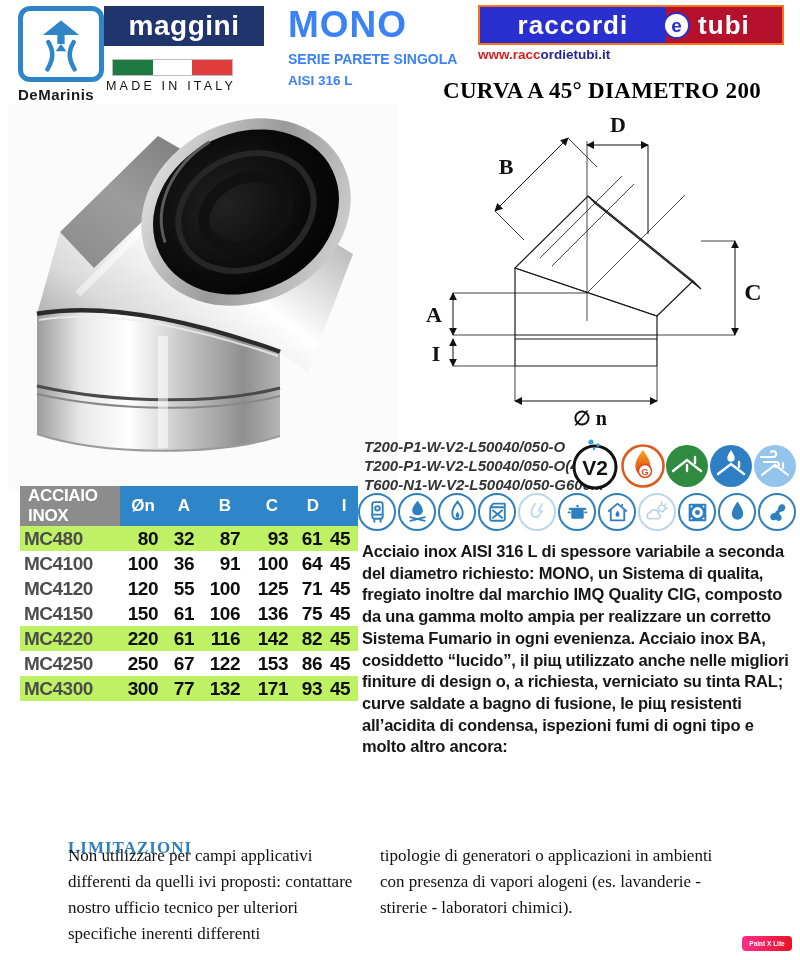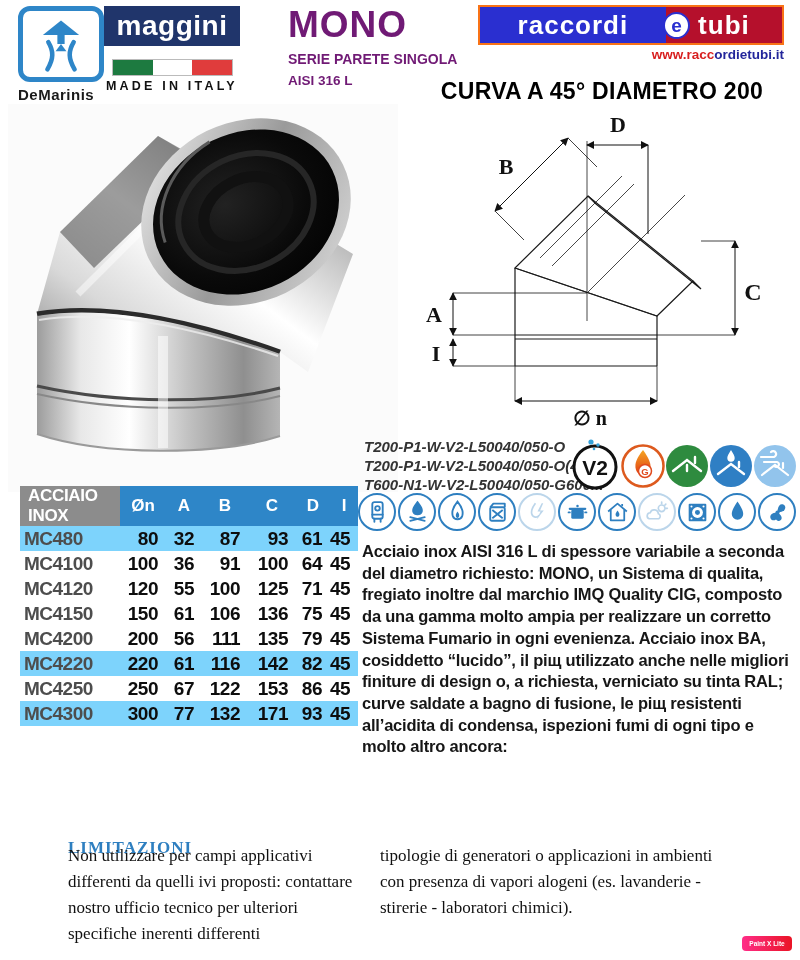--- a/index.html
+++ b/index.html
@@ -6,42 +6,42 @@
   html,body { background:#ffffff; }
   .page { position:relative; width:800px; height:960px; background:#fff; overflow:hidden;
           font-family:"Liberation Sans", sans-serif; }
 
   
   .dm-wrap { position:absolute; left:18px; top:6px; width:90px; }
   .dm-box { width:86px; height:76px; border:5px solid #2e86c8; border-radius:12px; display:flex; align-items:center; justify-content:center; background:#fff; }
   .dm-name { margin-top:4px; font-size:15px; font-weight:bold; color:#1a1a1a; letter-spacing:.5px; }
   .dm-bar { width:88px; height:9px; background:#111; margin-top:1px; }
 
-  .maggini { position:absolute; left:104px; top:6px; width:136px; height:40px; background:#20356b; color:#fff;
+  .maggini { position:absolute; left:104px; top:6px; width:160px; height:40px; background:#20356b; color:#fff;
              display:flex; align-items:center; justify-content:center; font-size:28px; font-weight:bold; letter-spacing:.5px; }
   .flag { position:absolute; left:112px; top:59px; width:121px; height:17px; display:flex; border:1px solid #bbb; }
   .flag span { flex:1; }
   .flag .g { background:#1d7a40; } .flag .w { background:#fff; } .flag .r { background:#e03c3c; }
-  .madein { position:absolute; left:106px; top:79px; width:140px; font-size:12.5px; font-weight:bold; color:#111; letter-spacing:3.2px; }
-
-  .mono-block { position:absolute; left:288px; top:6px; width:180px; color:#701a75; }
+  .madein { position:absolute; left:106px; top:79px; width:140px; font-size:12.5px; font-weight:normal; color:#111; letter-spacing:3.2px; }
+
+  .mono-block { position:absolute; left:288px; top:6px; width:180px; color:#3b82f6; }
   .mono  { font-size:37px; font-weight:800; line-height:38px; letter-spacing:1px; }
   .serie { font-size:14px; font-weight:bold; margin-top:7px; }
   .aisi  { font-size:13.5px; font-weight:bold; margin-top:6px; }
 
   .rt-logo { position:absolute; left:478px; top:5px; width:306px; height:40px; border:2px solid #f97316; display:flex; }
   .rt-blue { flex:1.6; background:#2a2fd0; color:#fff; font-size:26px; font-weight:bold; display:flex; align-items:center; justify-content:center; letter-spacing:1px; }
   .rt-red  { flex:1;   background:#b5102c; color:#fff; font-size:26px; font-weight:bold; display:flex; align-items:center; justify-content:center; letter-spacing:1px; }
   .rt-e { position:absolute; left:183px; top:5px; width:27px; height:27px; background:#fff; border:2px solid #2a2fd0; border-radius:50%;
           color:#2a2fd0; font-size:19px; font-weight:bold; display:flex; align-items:center; justify-content:center; }
-  .rt-url { position:absolute; left:478px; top:47px; width:306px; text-align:right; font-size:13.5px; font-weight:bold; }
+  .rt-url { position:absolute; left:478px; top:47px; width:306px; text-align:left; font-size:13.5px; font-weight:bold; }
   .u-red { color:#d81f1f; } .u-blue { color:#23269b; }
 
   .page-title { position:absolute; left:406px; top:78px; width:392px; text-align:center;
-                font-family:Liberation Sans, sans-serif; font-size:23px; font-weight:bold; color:#000; letter-spacing:.3px; }
+                font-family:Liberation Serif, serif; font-size:23px; font-weight:bold; color:#000; letter-spacing:.3px; }
 
   
   .photo { position:absolute; left:8px; top:104px; width:390px; height:388px; }
   .diagram { position:absolute; left:400px; top:108px; width:400px; height:330px; }
   .diagram text { font-family:"Liberation Serif", serif; font-weight:bold; fill:#111; }
 
   
   .codes { position:absolute; left:364px; top:437px; font-style:italic; font-weight:bold; font-size:15px; color:#333; line-height:19px; }
   .badges { position:absolute; left:570px; top:441px; display:flex; align-items:center; }
   .badge { width:46px; height:46px; margin-left:-2px; }
@@ -53,21 +53,21 @@
   .app-icon.disabled { opacity:.32; }
 
   
   table.sizes { position:absolute; left:20px; top:486px; width:338px; border-collapse:collapse; table-layout:fixed; }
   table.sizes th { height:37px; color:#fff; font-weight:bold; font-size:17px; }
   th.h-code { background:#8c8c8c; text-align:left; padding-left:8px; width:100px; font-size:16.5px; letter-spacing:-.3px; }
   th.h-num  { background:#2e86c8; text-align:center; font-size:18px; }
   table.sizes td { height:25px; font-weight:bold; font-size:19px; letter-spacing:-.5px; }
   td.code { color:#4d4d4d; padding-left:4px; }
   td.num  { color:#0d0d0d; text-align:right; padding-right:8px;margin-top:32px; }
-  tr.shade { background:#7dd3fc; }
+  tr.shade { background:#bef264; }
 
   
   .desc { position:absolute; left:362px; top:541px; width:436px; font-size:16.5px; line-height:21.7px;
           font-weight:bold; color:#161616; letter-spacing:-.2px; }
 
   
   .limit-title { position:absolute; left:68px; top:806px; font-family:"Liberation Serif", serif;
                  font-size:17px; font-weight:bold; color:#2e7fc0; letter-spacing:1px;margin-top:32px; }
   .limit-col { position:absolute; top:843px; font-family:"Liberation Serif", serif; font-size:17px; line-height:26px; color:#111; }
   .limit-col1 { left:68px; width:300px; }
@@ -425,29 +425,20 @@
         </tr>
         <tr>
           <td class="code">MC4150</td>
           <td class="num">150</td>
           <td class="num">61</td>
           <td class="num">106</td>
           <td class="num">136</td>
           <td class="num">75</td>
           <td class="num">45</td>
         </tr>
-        <tr>
-          <td class="code">MC4200</td>
-          <td class="num">200</td>
-          <td class="num">56</td>
-          <td class="num">111</td>
-          <td class="num">135</td>
-          <td class="num">79</td>
-          <td class="num">45</td>
-        </tr>
         <tr class="shade">
           <td class="code">MC4220</td>
           <td class="num">220</td>
           <td class="num">61</td>
           <td class="num">116</td>
           <td class="num">142</td>
           <td class="num">82</td>
           <td class="num">45</td>
         </tr>
         <tr>

